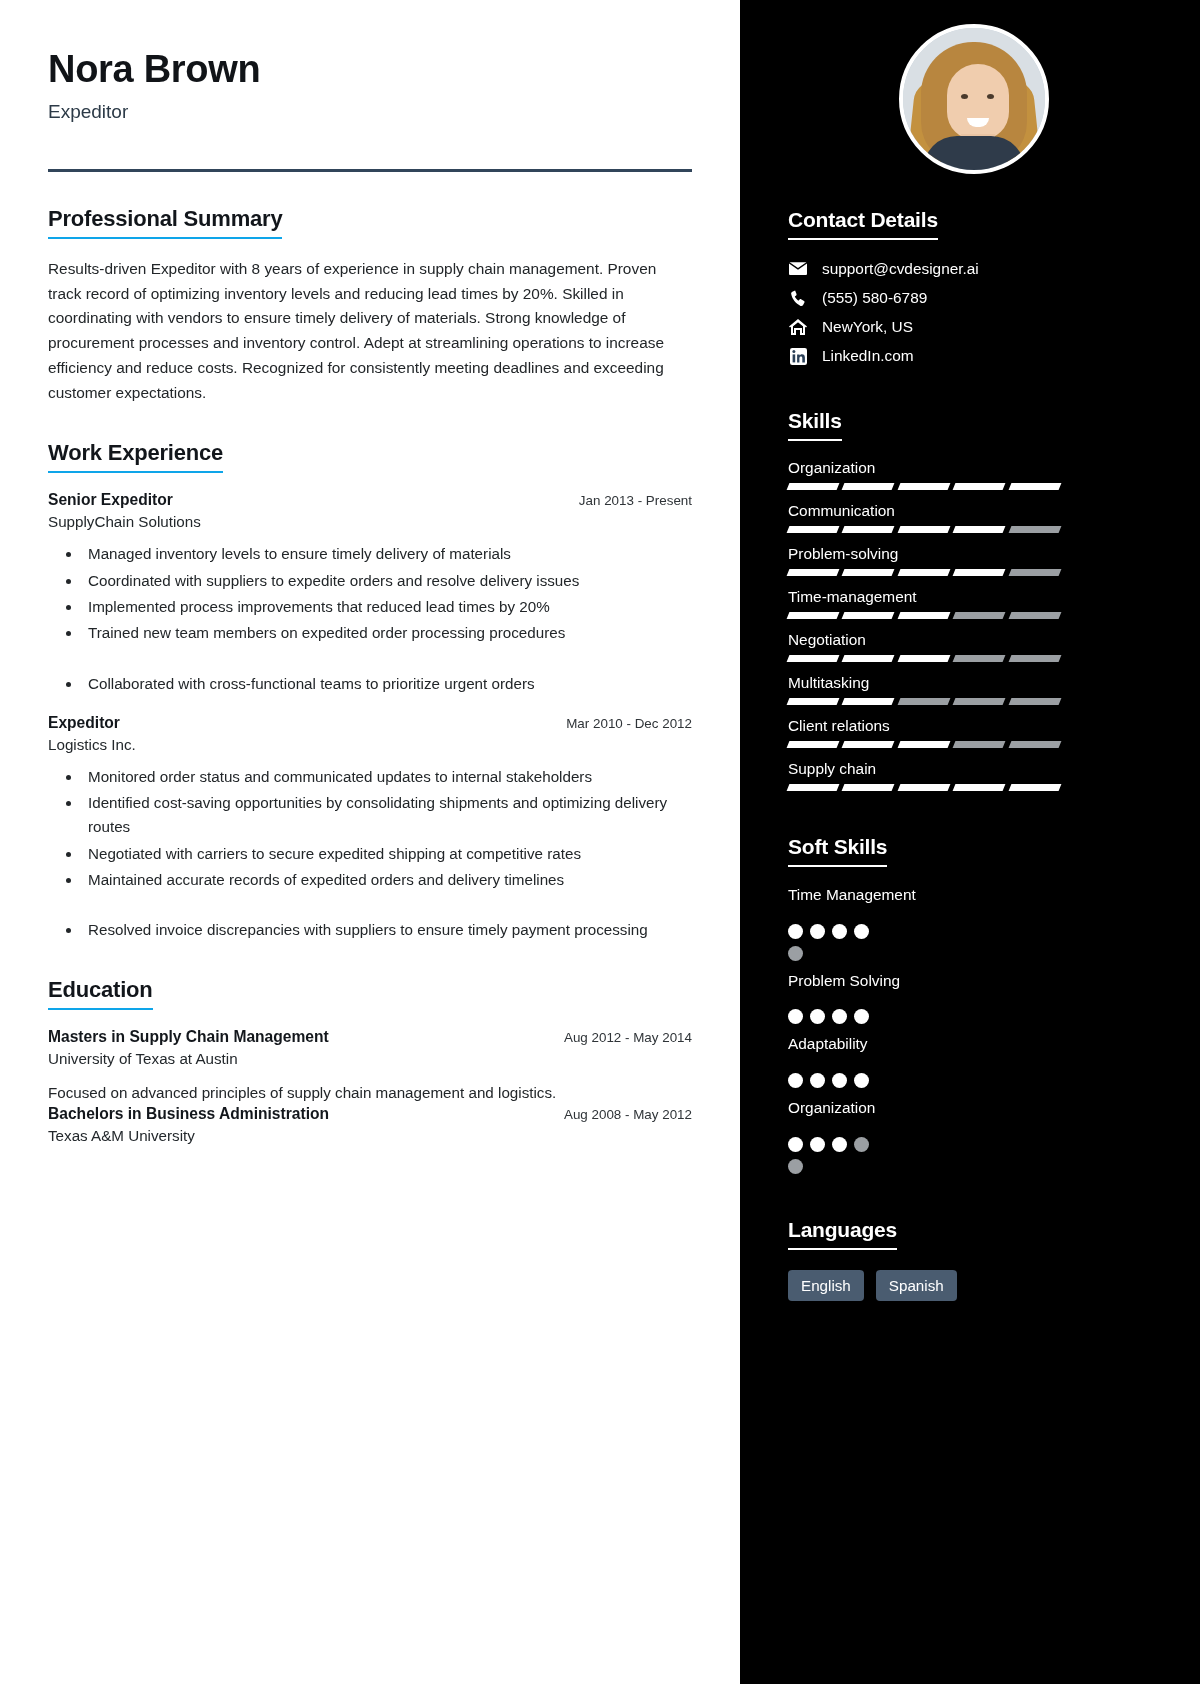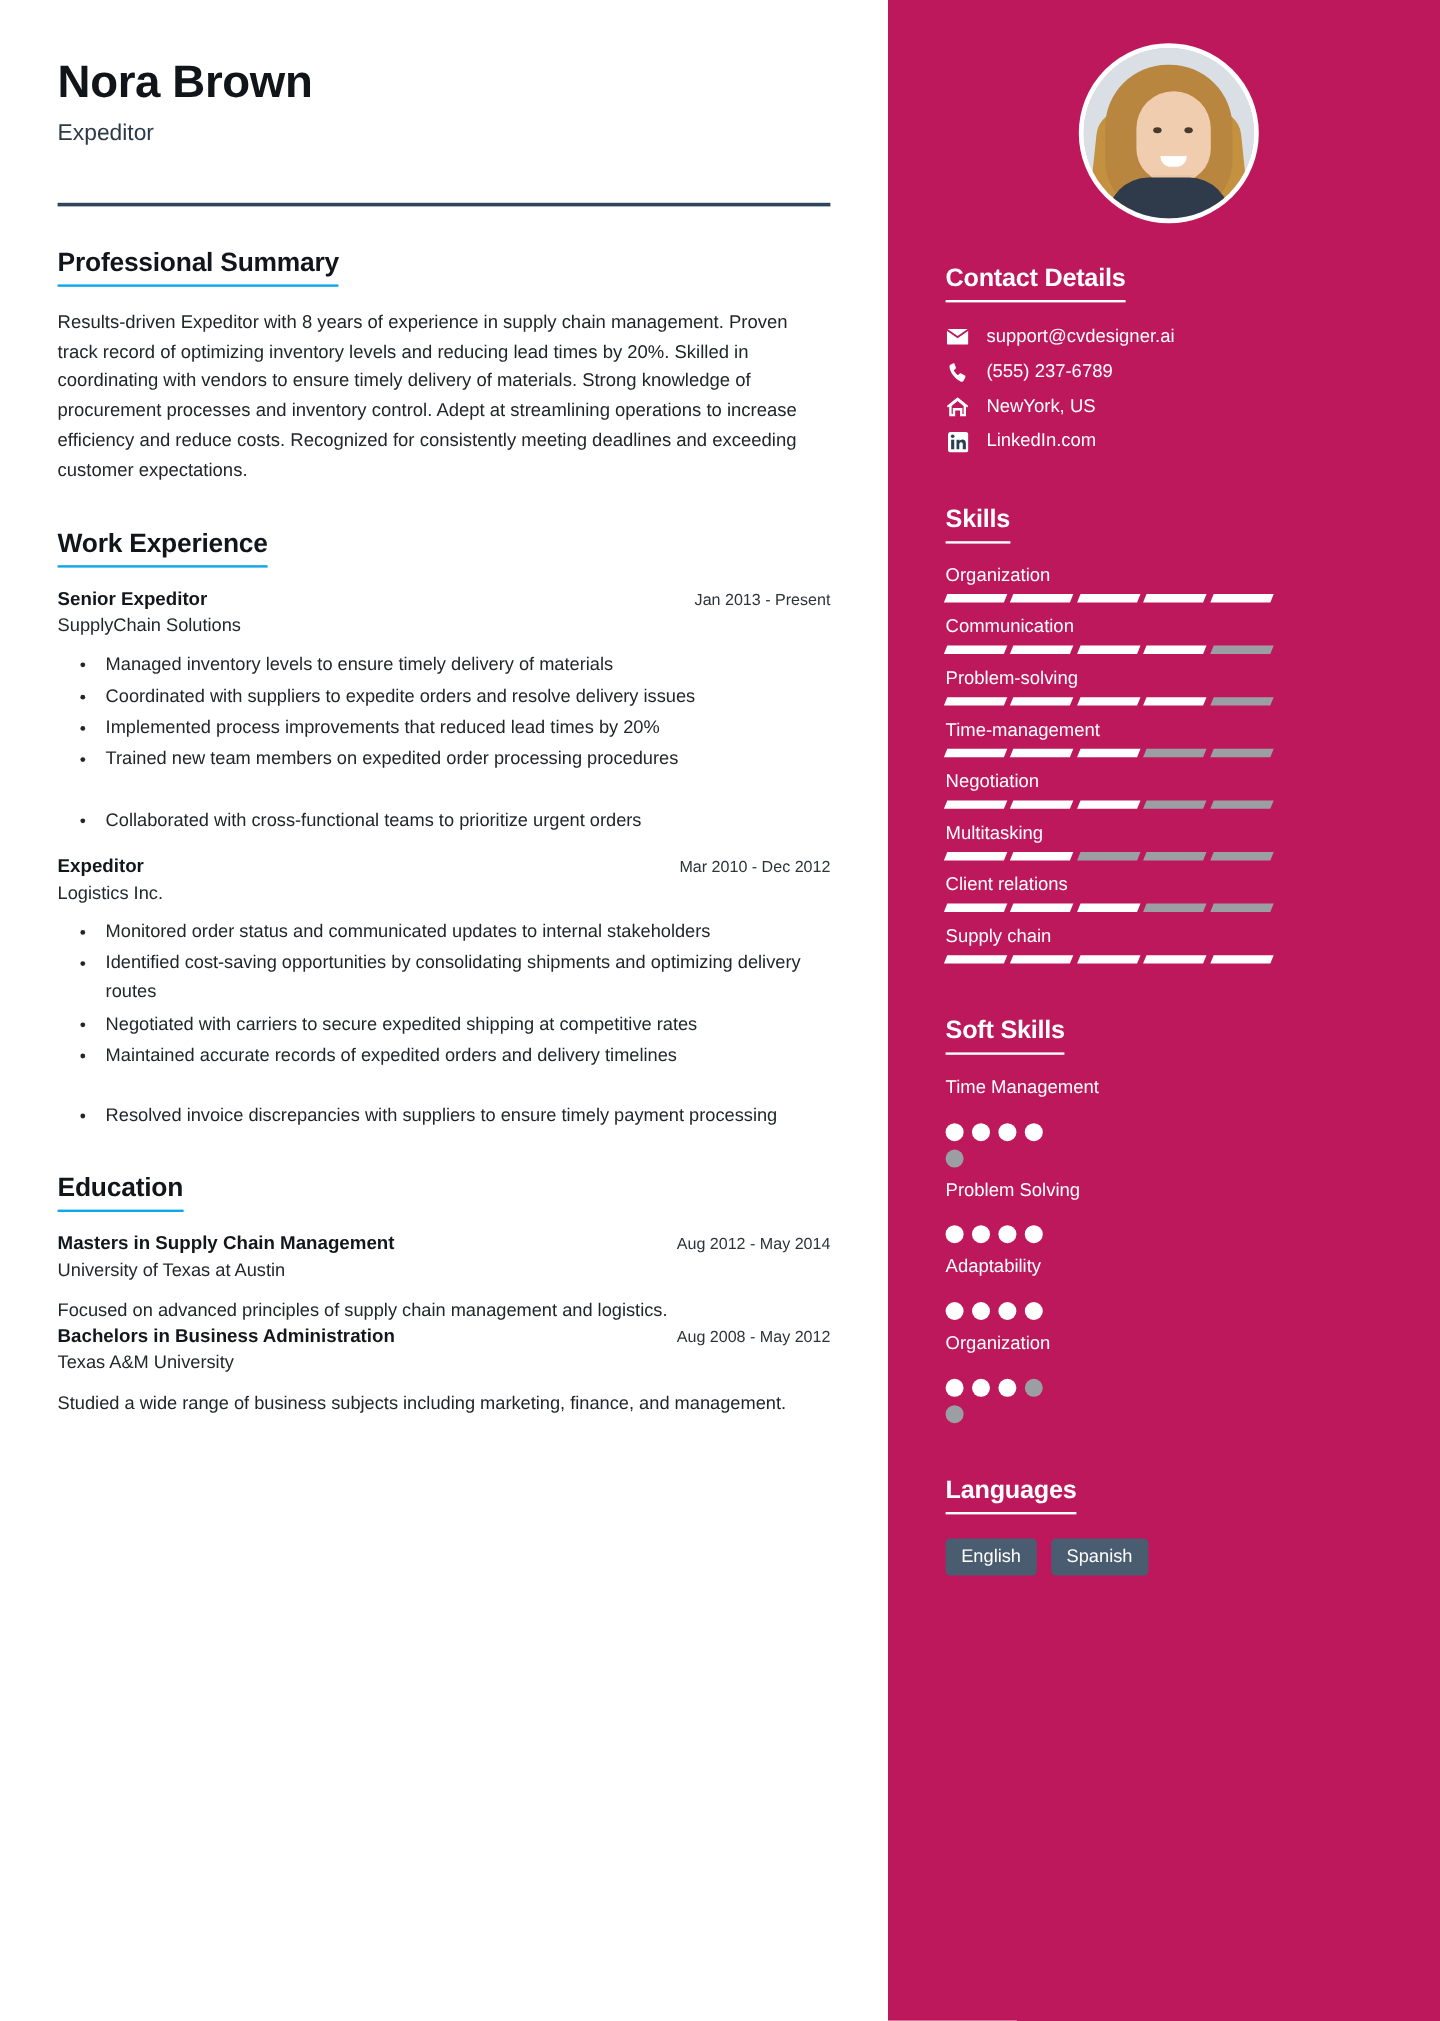--- a/index.html
+++ b/index.html
@@ -100,23 +100,23 @@
     line-height: 1.58;
     color: #222629;
     max-width: 640px;
   }
   .edu-entry { }
   .edu-entry:first-of-type { margin-top: 18px; }
 
   
   .sidebar {
     width: 460px;
-    background: #be185d;
+    background: #000000;
     color: #ffffff;
-    padding: 36px 40px 0 48px;
+    padding: 24px 40px 0 48px;
   }
   .avatar-wrap {
     display: flex;
     justify-content: center;
     margin-bottom: 34px;
   }
   .avatar {
     width: 150px;
     height: 150px;
     border-radius: 50%;
@@ -311,21 +311,20 @@
             </div>
             <div class="entry-org">University of Texas at Austin</div>
             <div class="entry-desc">Focused on advanced principles of supply chain management and logistics.</div>
           </div>
           <div class="edu-entry">
             <div class="entry-head">
               <div class="entry-role">Bachelors in Business Administration</div>
               <div class="entry-date">Aug 2008 - May 2012</div>
             </div>
             <div class="entry-org">Texas A&amp;M University</div>
-            <div class="entry-desc">Studied a wide range of business subjects including marketing, finance, and management.</div>
           </div>
         </div>
     </div>
 
   </div>
 
   <div class="sidebar">
 
     <div class="avatar-wrap">
       <div class="avatar">
@@ -353,21 +352,21 @@
               </svg>
             </span>
             <span>support@cvdesigner.ai</span>
           </div>
           <div class="contact-row">
             <span class="contact-icon">
               <svg width="15" height="17" viewBox="0 0 15 17">
                 <path d="M4.1.6 1.3 1.8C.4 2.2 0 3.1.2 4.1c.9 5 4.6 9.6 9.3 11.8 1 .5 2.1.1 2.6-.8l1.3-2.6c.3-.6.1-1.3-.4-1.6l-2.9-1.7c-.5-.3-1.1-.2-1.5.2L7.3 10.7C5.9 9.7 4.6 8.2 3.8 6.6l1.4-1.2c.4-.4.5-1 .3-1.5L4.3 1.1C4.3.8 4.2.7 4.1.6z"></path>
               </svg>
             </span>
-            <span>(555) 237-6789</span>
+            <span>(555) 580-6789</span>
           </div>
           <div class="contact-row">
             <span class="contact-icon">
               <svg width="18" height="16" viewBox="0 0 18 16">
                 <path d="M9 0 0 7.4l1 1.2L2 7.8V16h5v-5h4v5h5V7.8l1 .8 1-1.2L9 0zm0 3.2 5 4.1V14h-1v-5H5v5H4V7.3l5-4.1z"></path>
                 <path d="M9 1.2 1.6 7.3h1.9L9 2.7l5.5 4.6h1.9L9 1.2z"></path>
               </svg>
             </span>
             <span>NewYork, US</span>
           </div>

